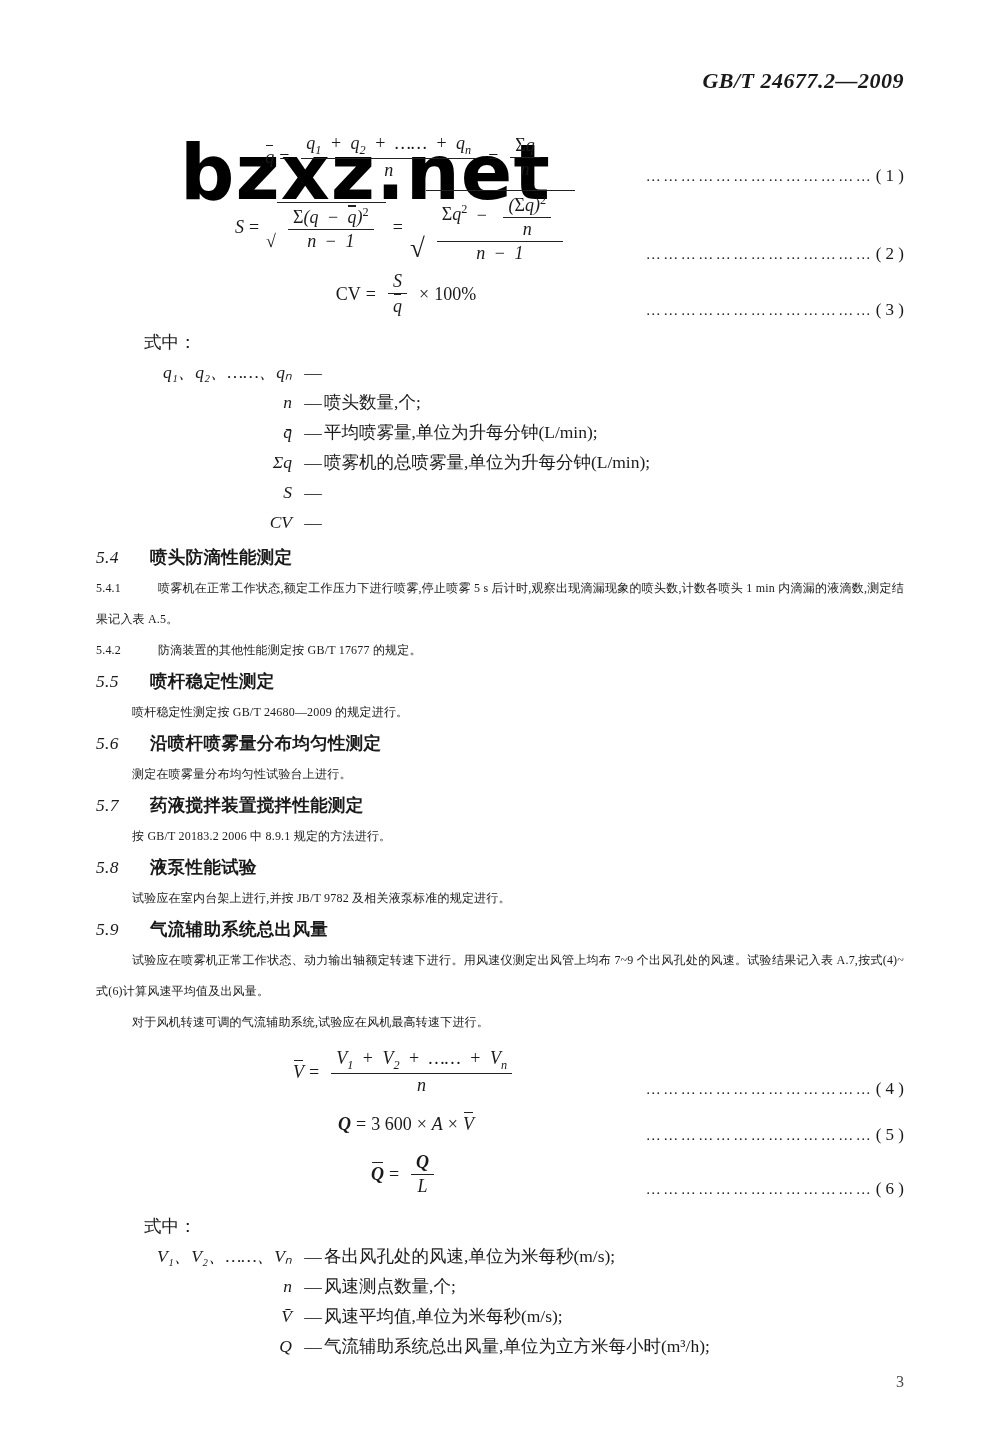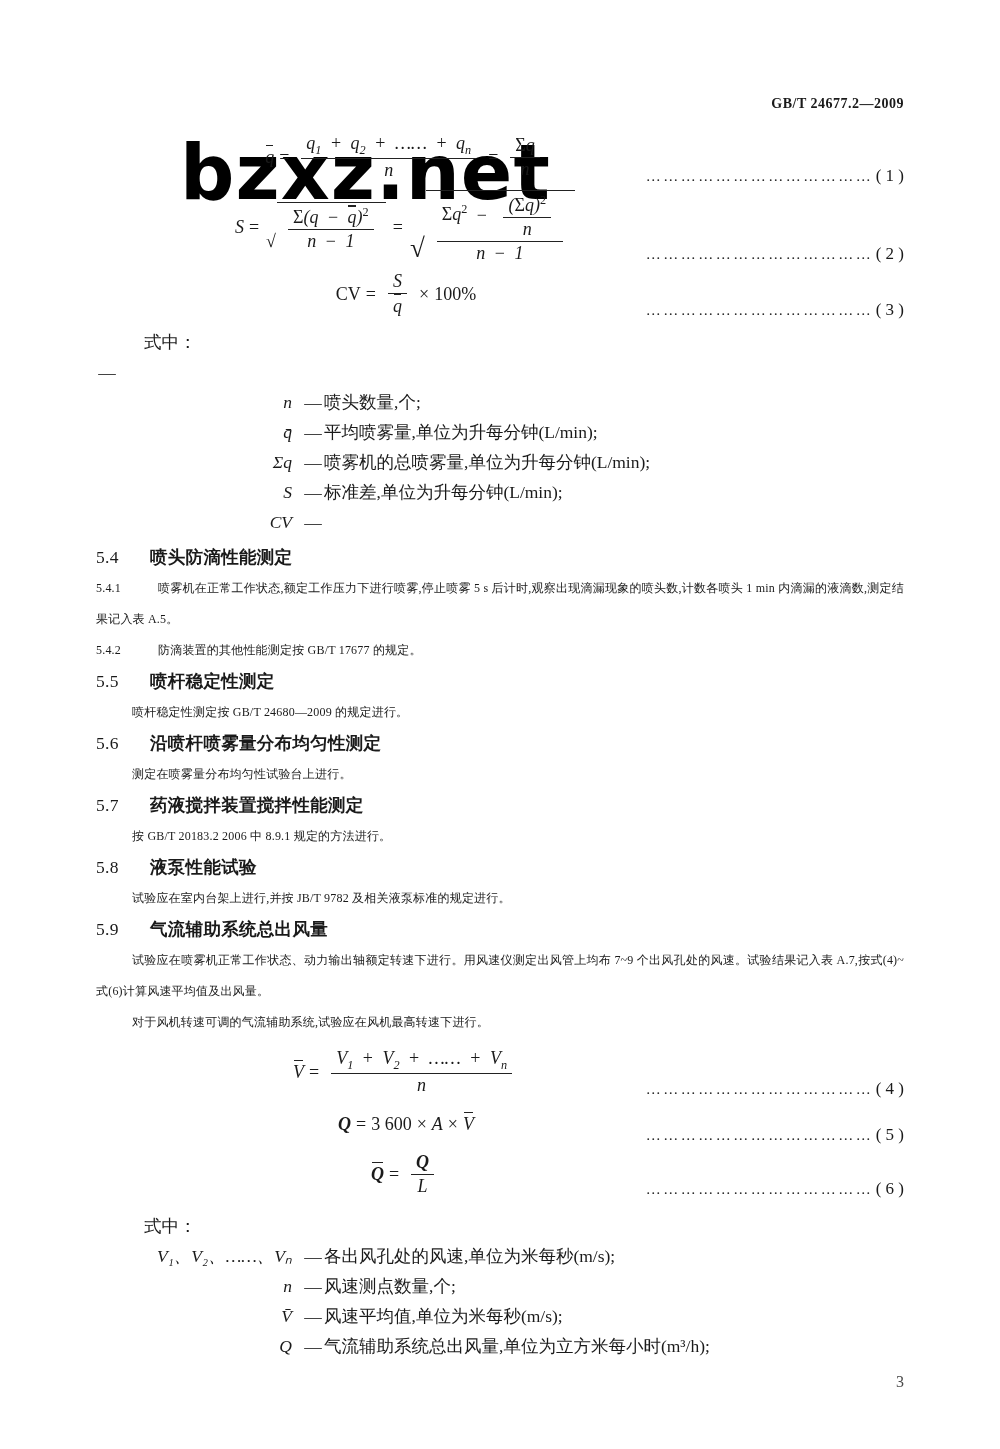--- a/index.html
+++ b/index.html
@@ -30,27 +30,28 @@
     letter-spacing: 1px;
     color: #000000;
     user-select: none;
     z-index: 0;
     white-space: nowrap;
   }
 
   
   #header {
     position: absolute;
-    top: 96px;
+    top: 68px;
     right: 96px;
     font-family: "Liberation Serif", serif;
     font-weight: bold;
-    font-size: 14px;
+    font-size: 22px;
     letter-spacing: 0.5px;
     z-index: 3;
+    font-style: italic;
   }
 
   
   #content {
     position: absolute;
     left: 96px;
     top: 126px;
     width: 808px;
     z-index: 2;
   }
@@ -68,20 +69,21 @@
     font-size: 17.5px;
     line-height: 31px;
     font-weight: bold;
     margin: 0;
     letter-spacing: 0.3px;
   }
   .heading .num {
     font-weight: normal;
     display: inline-block;
     min-width: 54px;
+    font-style: italic;
   }
   .numbered .num {
     display: inline-block;
     min-width: 62px;
   }
   .gap-s { height: 5px; }
   .gap-m { height: 10px; }
 
   
   .formula-row {
@@ -301,41 +303,41 @@
           <span class="eqno">( 3 )</span>
       </div>
     </div>
 
     <div class="gap-s"></div>
 
     <div class="where-label">式中：</div>
 
     <div class="wlist">
       <div class="wrow">
+        <span class="wsym">q₁、q₂、……、qₙ</span>
         <span class="wdash">—</span>
       </div>
       <div class="wrow">
         <span class="wsym">n</span>
         <span class="wdash">—</span>
         <span class="wdesc">喷头数量,个;</span>
       </div>
       <div class="wrow">
         <span class="wsym">q̄</span>
         <span class="wdash">—</span>
         <span class="wdesc">平均喷雾量,单位为升每分钟(L/min);</span>
       </div>
       <div class="wrow">
         <span class="wsym">Σq</span>
         <span class="wdash">—</span>
         <span class="wdesc">喷雾机的总喷雾量,单位为升每分钟(L/min);</span>
       </div>
       <div class="wrow">
         <span class="wsym">S</span>
         <span class="wdash">—</span>
-        <span class="wdesc">标准差,单位为升每分钟(L/min);</span>
       </div>
       <div class="wrow">
         <span class="wsym">CV</span>
         <span class="wdash">—</span>
       </div>
     </div>
 
     <div class="gap-s"></div>
 
     <div class="heading">

